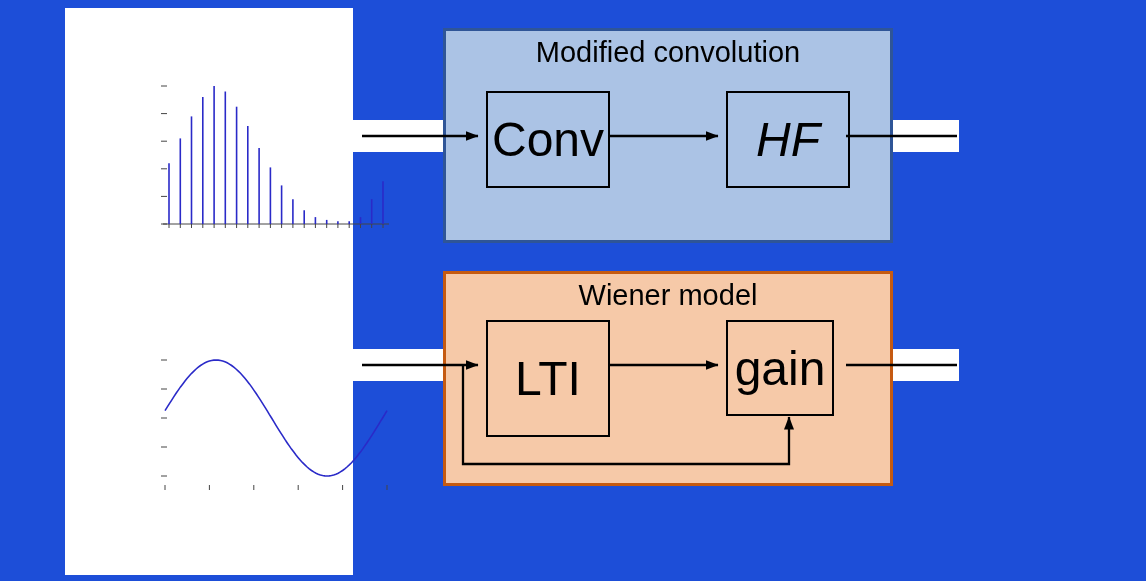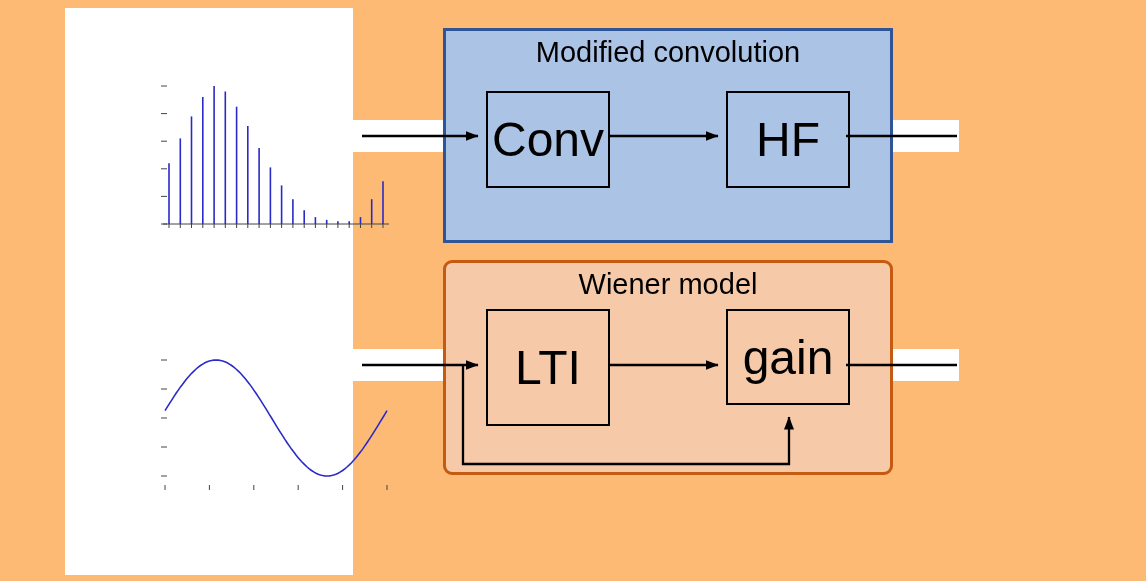--- a/index.html
+++ b/index.html
@@ -1,31 +1,31 @@
 <!DOCTYPE html>
 <html><head>
 <meta charset="utf-8">
 <style>
   html,body{margin:0;padding:0;background:#000;}
-  .canvas{position:relative;width:1146px;height:581px;background:#fdba74;overflow:hidden;
+  .canvas{position:relative;width:1146px;height:581px;background:#1d4ed8;overflow:hidden;
           font-family:"Liberation Sans",sans-serif;}
   .panel{position:absolute;left:65px;top:8px;width:288px;height:567px;background:#fff;}
   .plot{position:absolute;}
   .band{position:absolute;background:#fff;}
   .block{position:absolute;left:443px;width:450px;height:215px;box-sizing:border-box;border:3px solid #000;}
   .block-title{position:absolute;top:5px;left:0;width:100%;text-align:center;
                font-size:29px;color:#000;white-space:nowrap;}
   .ibox{position:absolute;box-sizing:border-box;border:2px solid #000;
         display:flex;align-items:center;justify-content:center;font-size:48px;color:#000;}
   #top-block{top:28px;}
-  #bottom-block{top:260px;border-radius:9px;}
+  #bottom-block{top:271px;}
   #conv-box{left:40px;top:60px;width:124px;height:97px;}
-  #hf-box{left:280px;top:60px;width:124px;height:97px;}
+  #hf-box{left:280px;top:60px;width:124px;height:97px;font-style:italic;}
   #lti-box{left:40px;top:46px;width:124px;height:117px;}
-  #gain-box{left:280px;top:46px;width:124px;height:96px;}
+  #gain-box{left:280px;top:46px;width:108px;height:96px;}
   #stem-plot{left:96px;top:68px;}
   #sine-plot{left:96px;top:342px;}
   #arrows{position:absolute;left:0;top:0;pointer-events:none;}
 </style>
 </head>
 <body>
 
 <div class="canvas">
 
   <div class="panel">

